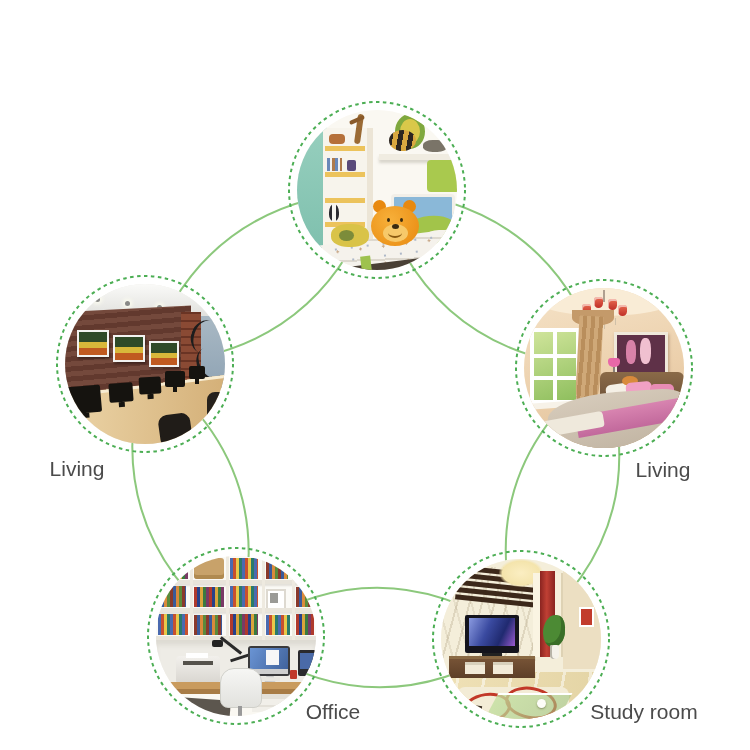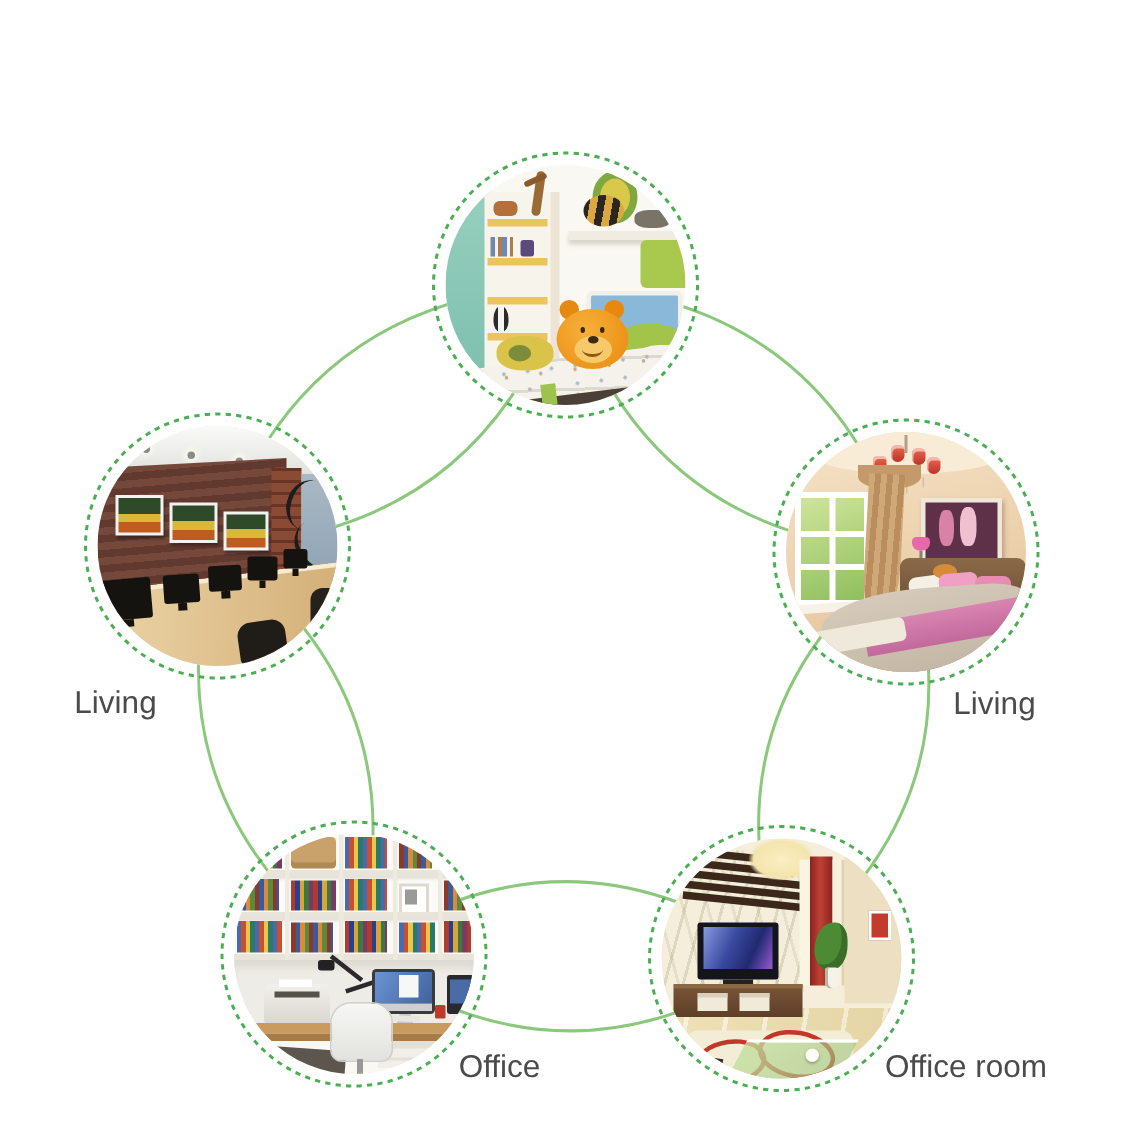--- a/index.html
+++ b/index.html
@@ -466,18 +466,18 @@
     <div class="lv-dr2"></div>
     <div class="lv-rug"></div>
     <div class="lv-curl1"></div>
     <div class="lv-curl2"></div>
     <div class="lv-glass"></div>
     <div class="lv-ball"></div>
     <div class="lv-darkEdge"></div>
   </div>
 
   <div class="label label-bedroom">Living</div>
-  <div class="label label-living">Office room</div>
+  <div class="label label-living">Study room</div>
   <div class="label label-study">Office</div>
   <div class="label label-office">Living</div>
 
 
 </div>
 
 </body></html>

